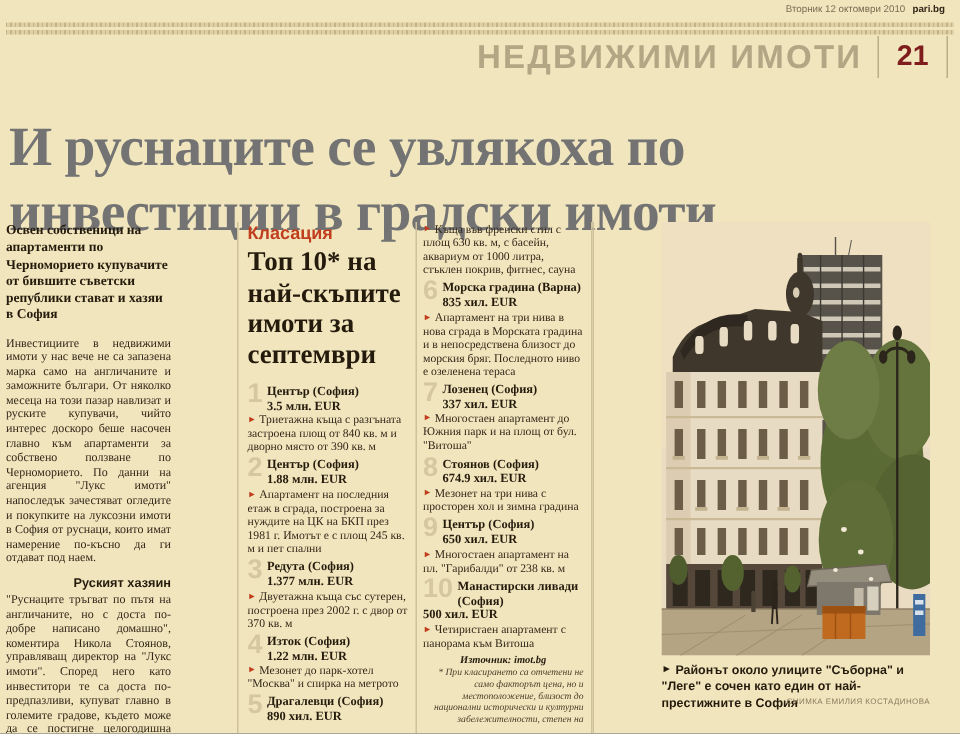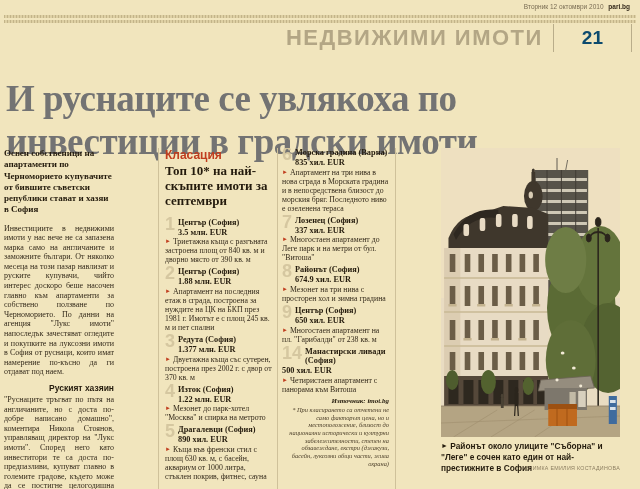--- a/index.html
+++ b/index.html
@@ -13,50 +13,50 @@
 
   
   .rules{position:absolute;top:15px;left:4px;right:4px;}
   .rules .stripe{height:3px;margin-bottom:2px;
     background:repeating-linear-gradient(90deg,#c3b489 0 1px,#ded0a4 1px 3px);}
 
   
   .section-head{position:absolute;top:24px;right:8px;display:flex;align-items:center;}
   .section-title{font-family:"Liberation Sans",sans-serif;font-weight:bold;font-size:22px;
                  color:#b3a685;letter-spacing:1.5px;margin-right:10px;}
-  .page-num{font-family:"Liberation Sans",sans-serif;font-weight:bold;font-size:19px;color:#0c4a6e;
-            border-left:1px solid #b9ad8a;border-right:1px solid #b9ad8a;padding:3px 28px;}
+  .page-num{font-family:"Liberation Sans",sans-serif;font-weight:bold;font-size:19px;color:#7f1d1d;
+            border-left:1px solid #b9ad8a;border-right:1px solid #b9ad8a;padding:3px 12px;}
 
   
   .headline{position:absolute;top:52px;left:6px;width:624px;font-weight:bold;
             font-size:37px;line-height:1.17;color:#737373;letter-spacing:-0.5px;}
 
   
   .content{position:absolute;top:148px;left:4px;right:20px;height:341px;display:flex;gap:38px;}
 
   
   .article{width:110px;padding-right:6px;overflow:hidden;}
   .article .lead{font-weight:bold;font-size:9px;line-height:1.25;margin:0 0 8px;color:#241b0d;}
   .article p.body{font-size:8px;line-height:1.2;text-align:justify;margin:0 0 6px;color:#33291a;}
   .article h3{font-family:"Liberation Sans",sans-serif;font-size:8.5px;margin:5px 0 2px;color:#241b0d;text-align:right;}
 
   
   .ranking{width:224px;border-left:1px solid #cfc19a;border-right:1px solid #cfc19a;
            padding:0 6px;height:341px;overflow:hidden;
            column-count:2;column-gap:10px;column-rule:1px solid #cfc19a;column-fill:auto;}
   .kicker{font-family:"Liberation Sans",sans-serif;font-weight:bold;color:#c03d1e;
           font-size:12px;margin:0 0 2px;}
-  .ranking-title{font-size:13px;font-weight:bold;line-height:1.15;margin:0 0 9px;color:#241b0d;}
+  .ranking-title{font-size:18px;font-weight:bold;line-height:1.15;margin:0 0 9px;color:#241b0d;}
   .rank-item{margin-bottom:3px;font-size:7.8px;line-height:1.16;}
   .rank-num{float:left;font-family:"Liberation Sans",sans-serif;font-weight:bold;
             font-size:18px;line-height:13px;color:#d5c7a0;margin-right:3px;}
   .rank-title,.rank-price{display:block;font-weight:bold;font-size:8.3px;line-height:1.18;color:#241b0d;}
   .rank-desc{color:#33291a;}
   .bullet{color:#c03d1e;font-size:6px;vertical-align:1px;}
-  .source{text-align:right;font-weight:bold;font-style:italic;font-size:7px;margin:3px 0 1px;color:#241b0d;}
+  .source{text-align:center;font-weight:bold;font-style:italic;font-size:7px;margin:3px 0 1px;color:#241b0d;}
   .footnote{text-align:right;font-style:italic;font-size:6.4px;line-height:1.2;color:#4a3d28;}
 
   
   .photo-col{flex:1;padding-left:7px;display:flex;flex-direction:column;}
   .photo{width:100%;height:289px;display:block;}
   .caption{position:relative;margin-top:4px;font-family:"Liberation Sans",sans-serif;
            font-weight:bold;font-size:8.3px;line-height:1.3;color:#241b0d;min-height:24px;}
   .credit{position:absolute;right:0;bottom:1px;font-weight:normal;font-size:5.3px;
           color:#8b7d60;letter-spacing:0.3px;}
 </style>
@@ -134,39 +134,39 @@
         <span class="rank-num">6</span>
         <span class="rank-title">Морска градина (Варна)</span>
         <span class="rank-price">835 хил. EUR</span>
         <div class="rank-desc"><span class="bullet">►</span> <span>Апартамент на три нива в нова сграда в Морската градина и в непосредствена близост до морския бряг. Последното ниво е озеленена тераса</span></div>
       </div>
 
       <div class="rank-item">
         <span class="rank-num">7</span>
         <span class="rank-title">Лозенец (София)</span>
         <span class="rank-price">337 хил. EUR</span>
-        <div class="rank-desc"><span class="bullet">►</span> <span>Многостаен апартамент до Леге парк и на метри от бул. "Витоша"</span></div>
+        <div class="rank-desc"><span class="bullet">►</span> <span>Многостаен апартамент до Южния парк и на площ от бул. "Витоша"</span></div>
       </div>
 
       <div class="rank-item">
         <span class="rank-num">8</span>
-        <span class="rank-title">Районът (София)</span>
+        <span class="rank-title">Стоянов (София)</span>
         <span class="rank-price">674.9 хил. EUR</span>
         <div class="rank-desc"><span class="bullet">►</span> <span>Мезонет на три нива с просторен хол и зимна градина</span></div>
       </div>
 
       <div class="rank-item">
         <span class="rank-num">9</span>
         <span class="rank-title">Център (София)</span>
         <span class="rank-price">650 хил. EUR</span>
         <div class="rank-desc"><span class="bullet">►</span> <span>Многостаен апартамент на пл. "Гарибалди" от 238 кв. м</span></div>
       </div>
 
       <div class="rank-item">
-        <span class="rank-num">14</span>
+        <span class="rank-num">10</span>
         <span class="rank-title">Манастирски ливади (София)</span>
         <span class="rank-price">500 хил. EUR</span>
         <div class="rank-desc"><span class="bullet">►</span> <span>Четиристаен апартамент с панорама към Витоша</span></div>
       </div>
 
       <div class="source">Източник: imot.bg</div>
       <div class="footnote">* При класирането са отчетени не само факторът цена, но и местоположение, близост до национални исторически и културни забележителности, степен на обзавеждане, екстри (джакузи, басейн, луксозни общи части, жива охрана)</div>
     </div>
 
     <div class="photo-col">

